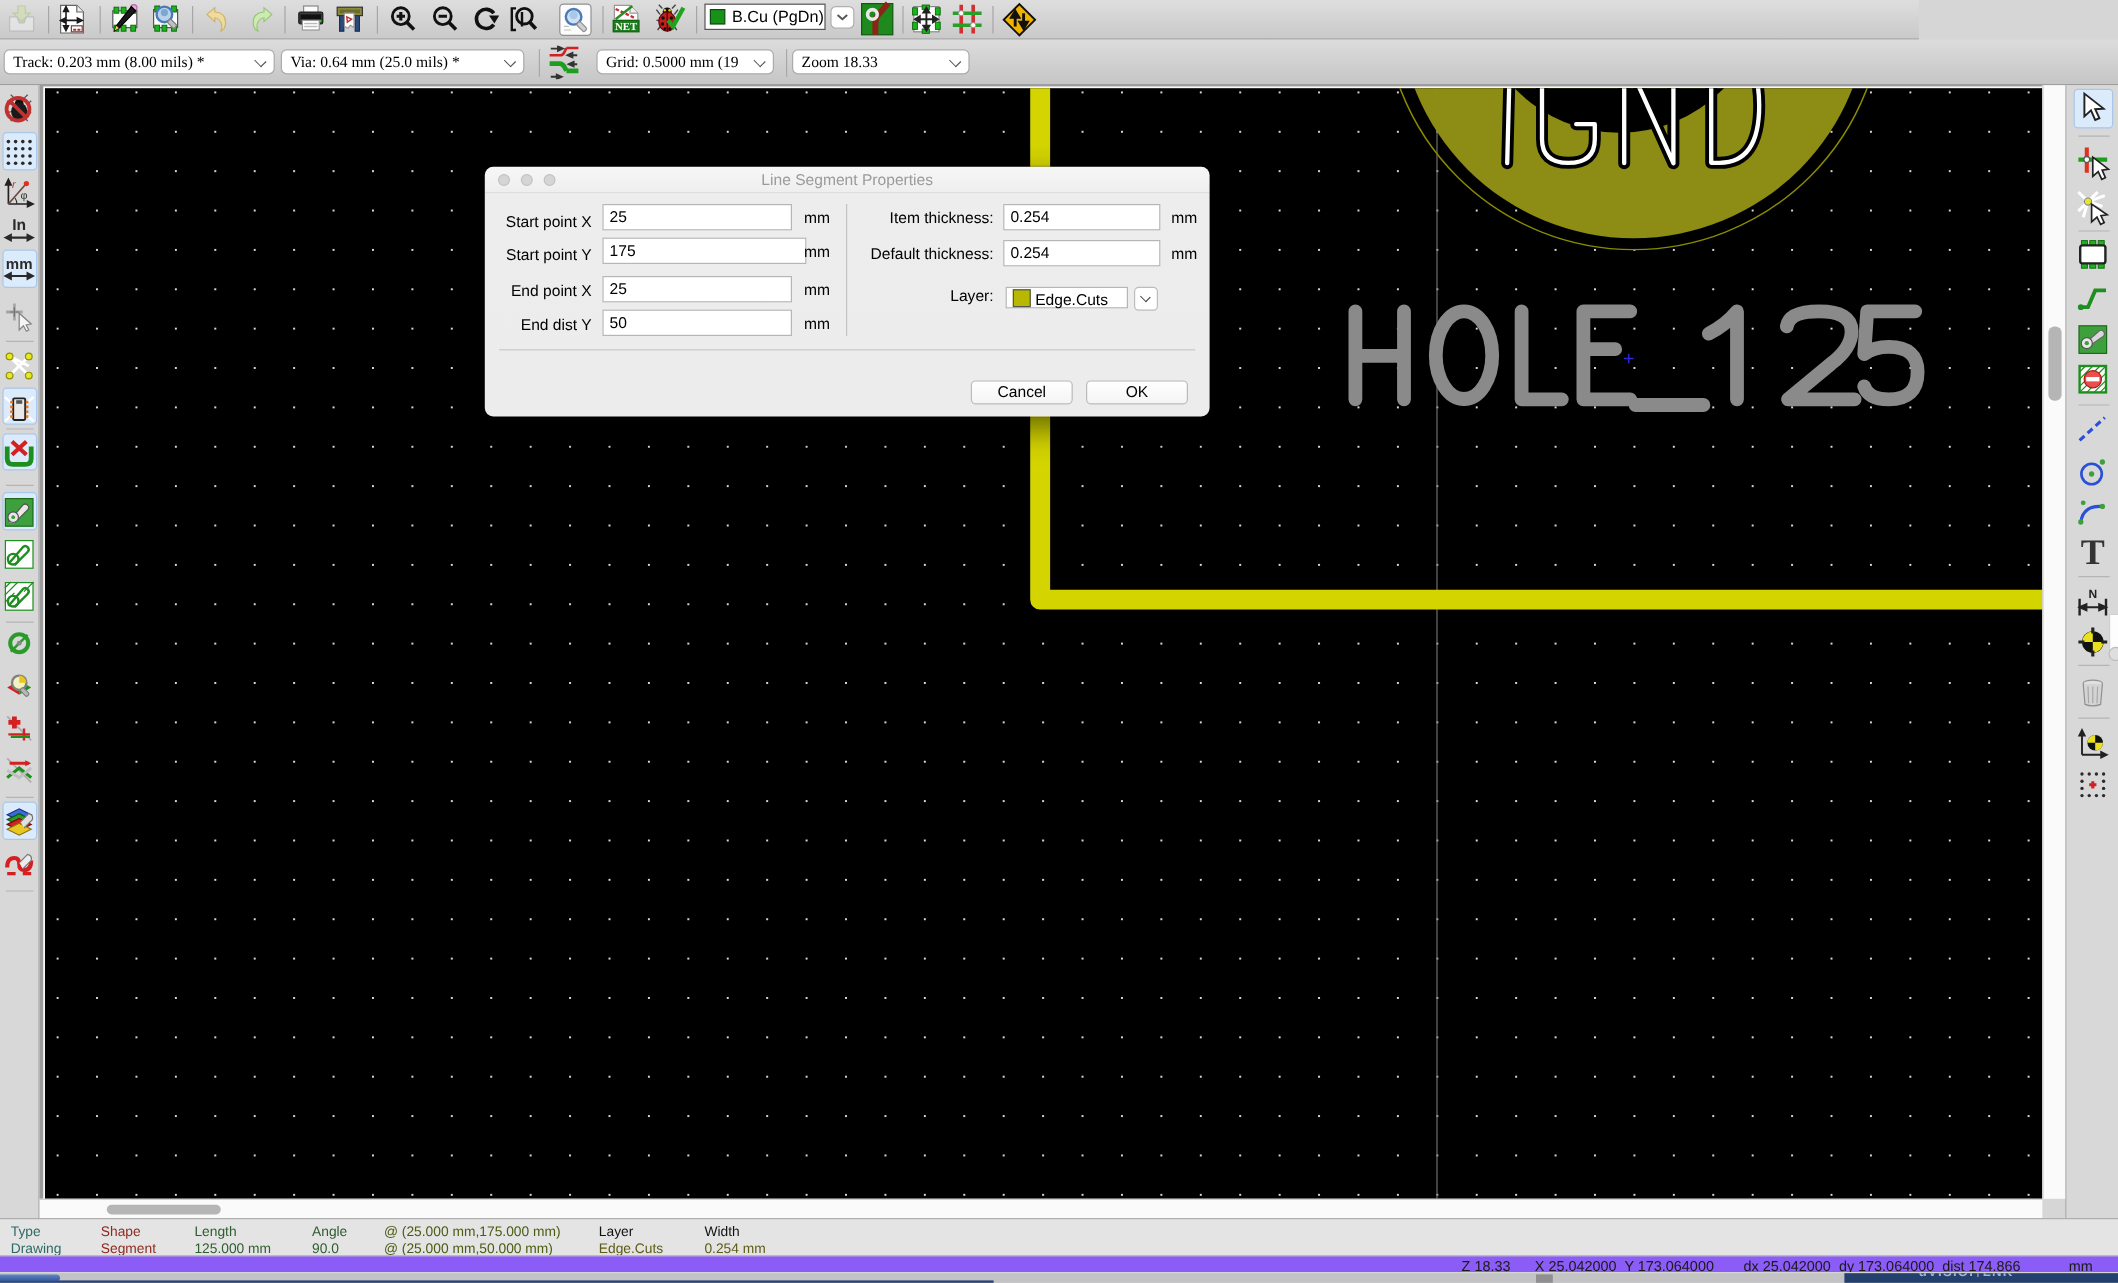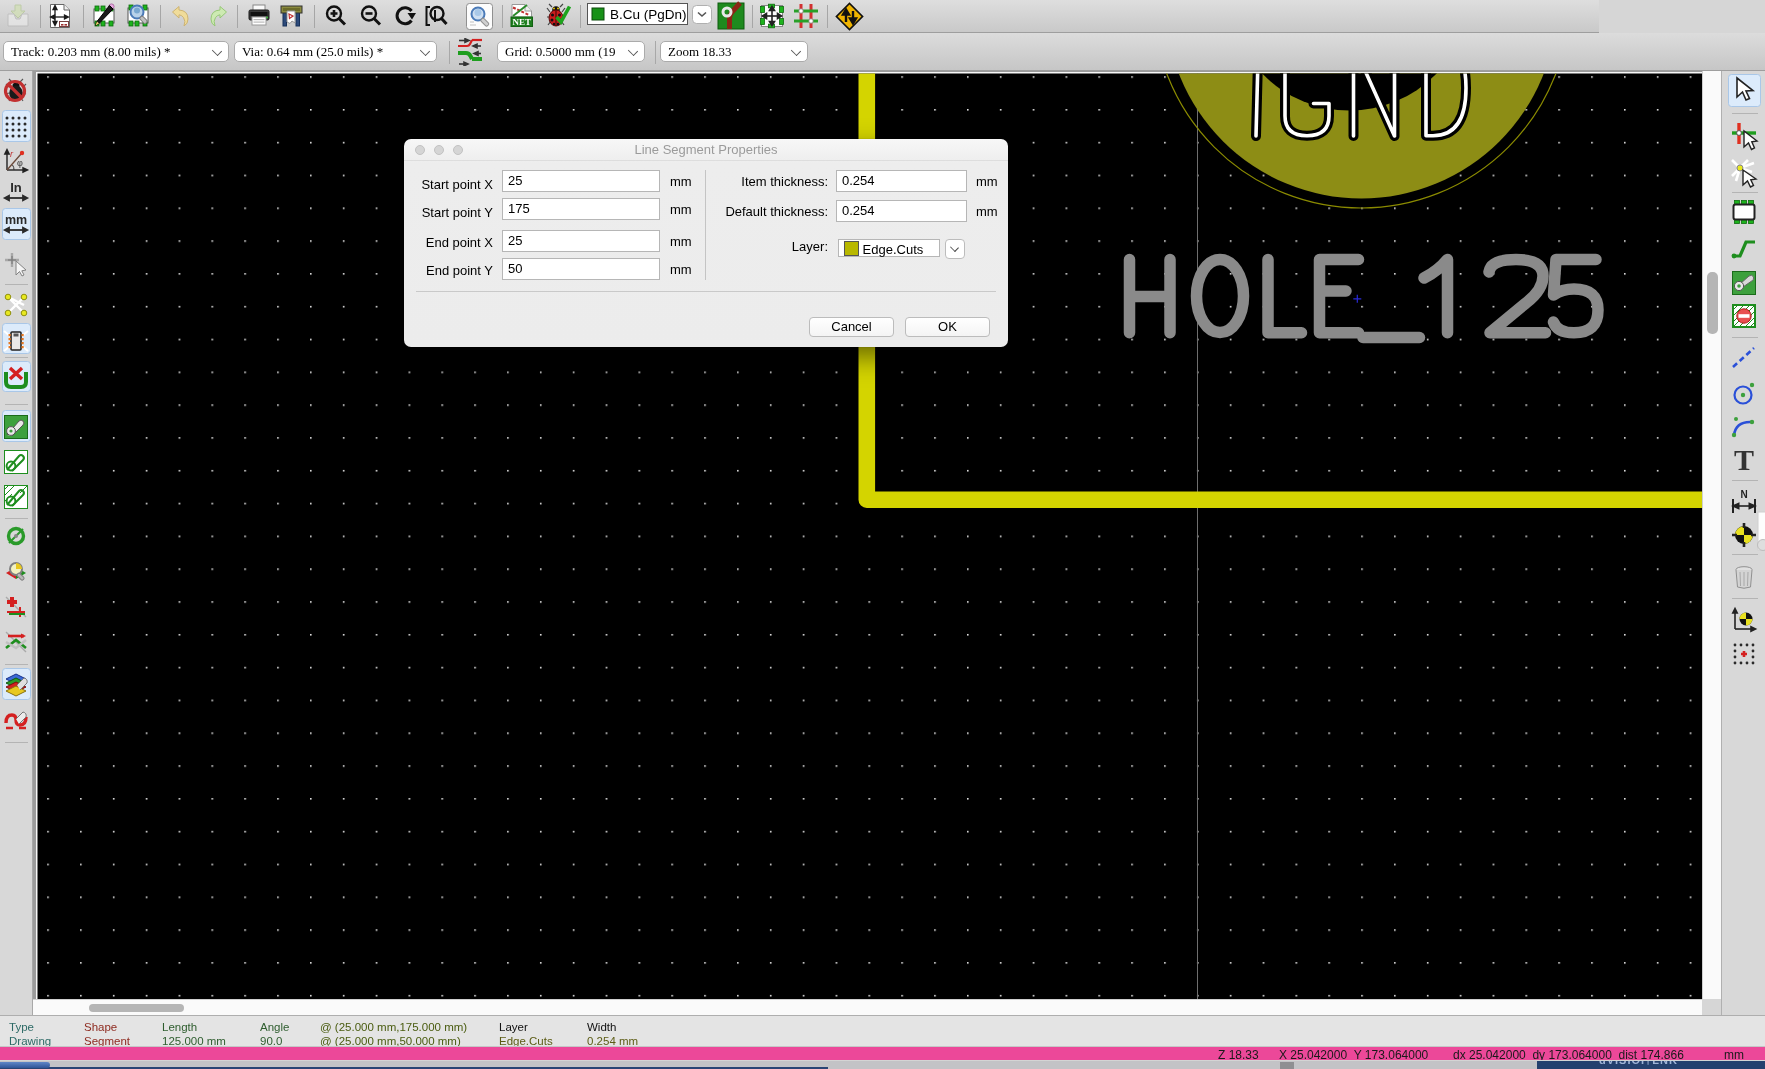--- a/index.html
+++ b/index.html
@@ -18,21 +18,21 @@
   .chev{position:absolute;right:7px;top:50%;width:7px;height:7px;margin-top:-5px;
     border-right:1.6px solid #555;border-bottom:1.6px solid #555;transform:rotate(45deg) scale(1,0.8);}
   
   #hscroll{left:33px;top:999px;width:1669px;height:16px;background:#fafafa;border-top:1px solid #d0d0d0;box-sizing:border-box;}
   #hthumb{left:56px;top:4px;width:95px;height:8px;background:#b5b5b5;border-radius:4px;}
   #vscroll{left:1702px;top:71px;width:19px;height:928px;background:#fafafa;border-left:1px solid #cfcfcf;box-sizing:border-box;}
   #vthumb{left:4px;top:201px;width:11px;height:62px;background:#b5b5b5;border-radius:5px;}
   #status1{left:0;top:1015px;width:1765px;height:31px;background:#e4e4e4;border-top:1px solid #aeaeae;box-sizing:border-box;
     font-size:11.5px;}
   #status1 span{position:absolute;white-space:nowrap;}
-  #status2{left:0;top:1046px;width:1765px;height:14px;background:#ec4899;border-top:1px solid #c6c6c6;box-sizing:border-box;font-size:12px;color:#1a1a1a;text-align:right;}
+  #status2{left:0;top:1046px;width:1765px;height:14px;background:#8b5cf6;border-top:1px solid #c6c6c6;box-sizing:border-box;font-size:12px;color:#1a1a1a;text-align:right;}
   #status2 span{position:absolute;top:1px;white-space:nowrap;}
   #bottomstrip{left:0;top:1060px;width:1765px;height:9px;background:#d4d4d4;}
   
   #dialog{left:404px;top:139px;width:604px;height:208px;background:linear-gradient(#f7f7f7,#ededed 24px,#ececec);border-radius:7px;
     box-shadow:0 10px 26px rgba(0,0,0,0.5),0 0 1px rgba(0,0,0,0.45);font-size:13px;}
   #dialog .light{position:absolute;top:5.5px;width:10px;height:10px;border-radius:50%;background:#d5d5d5;border:1px solid #c2c2c2;box-sizing:border-box;}
   #dlgtitle{position:absolute;top:3px;left:0;width:100%;text-align:center;color:#9b9b9b;font-size:13px;}
   .dlbl{position:absolute;text-align:right;color:#000;}
   .dfield{position:absolute;background:#fff;border:1px solid #b6b6b6;box-sizing:border-box;
     font-size:13px;padding:2px 0 0 5px;}
@@ -727,23 +727,23 @@
 
 <div id="dialog" class="abs">
   <div class="light" style="left:11px;"></div>
   <div class="light" style="left:30px;"></div>
   <div class="light" style="left:49px;"></div>
   <div id="dlgtitle">Line Segment Properties</div>
   <div class="abs" style="left:0;top:20.5px;width:604px;height:1px;background:rgba(0,0,0,0.07);"></div>
   <div class="dlbl" style="left:0px;top:38px;width:89px;">Start point X</div>
   <div class="dlbl" style="left:0px;top:66px;width:89px;">Start point Y</div>
   <div class="dlbl" style="left:0px;top:96px;width:89px;">End point X</div>
-  <div class="dlbl" style="left:0px;top:124px;width:89px;">End point Y</div>
+  <div class="dlbl" style="left:0px;top:124px;width:89px;">End dist Y</div>
   <div class="dfield" style="left:98px;top:31px;width:158px;height:22px;">25</div>
-  <div class="dfield" style="left:98px;top:59px;width:158px;height:22px;">175</div>
+  <div class="dfield" style="left:98px;top:59px;width:170px;height:22px;">175</div>
   <div class="dfield" style="left:98px;top:91px;width:158px;height:22px;">25</div>
   <div class="dfield" style="left:98px;top:119px;width:158px;height:22px;">50</div>
   <div class="dmm" style="left:266px;top:35px;">mm</div>
   <div class="dmm" style="left:266px;top:63px;">mm</div>
   <div class="dmm" style="left:266px;top:95px;">mm</div>
   <div class="dmm" style="left:266px;top:123px;">mm</div>
   <div class="abs" style="left:301px;top:31px;width:1px;height:110px;background:#c4c4c4;"></div>
   <div class="dlbl" style="left:294px;top:35px;width:130px;">Item thickness:</div>
   <div class="dlbl" style="left:294px;top:65px;width:130px;">Default thickness:</div>
   <div class="dlbl" style="left:354px;top:100px;width:70px;">Layer:</div>

